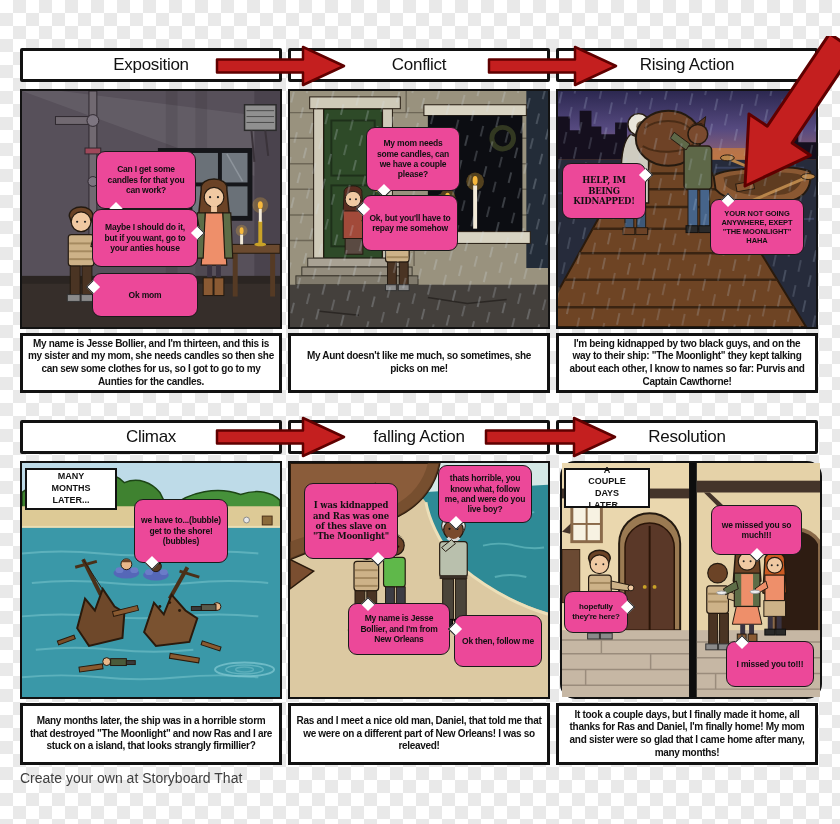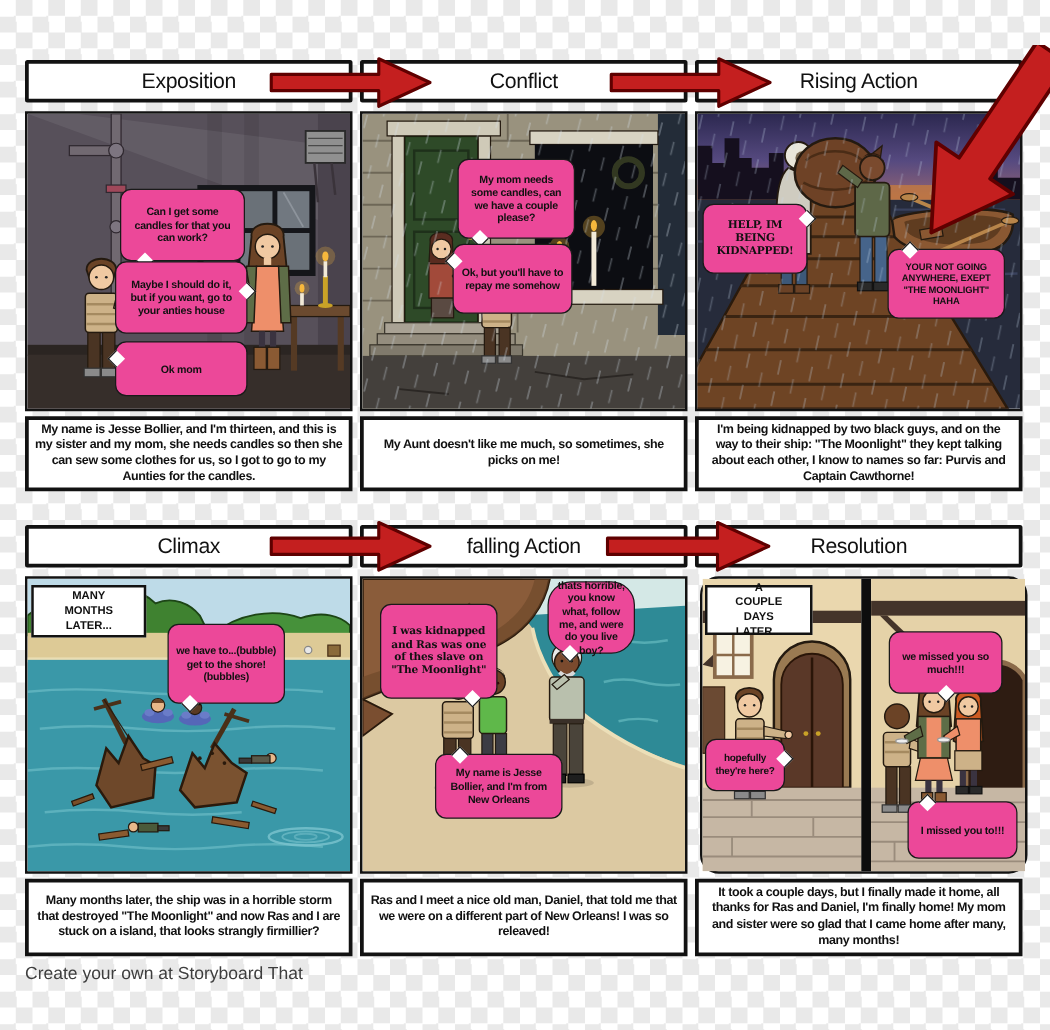--- a/index.html
+++ b/index.html
@@ -508,27 +508,31 @@
         <rect x="155" y="118" width="11" height="42" fill="#4a443a" stroke="#241a10"></rect>
           <rect x="168" y="118" width="11" height="42" fill="#4a443a" stroke="#241a10"></rect>
         <rect x="152" y="159" width="13" height="7" fill="#1e1e1e" stroke="#000"></rect>
           <rect x="167" y="159" width="13" height="7" fill="#1e1e1e" stroke="#000"></rect>
       </g>
     </svg>
     <div class="bubble serif" style="left:14px;top:20px;width:94px;height:76px;">
         <i class="tail tb" style="right:14px;"></i>
         <span>I was kidnapped and Ras was one of thes slave on "The Moonlight"</span>
       </div>
-    <div class="bubble" style="left:148px;top:2px;width:70px;height:58px;border-radius:19px;">
+    <div class="bubble" style="left:148px;top:2px;width:94px;height:58px;">
         <i class="tail tb" style="left:12px;"></i>
         <span>thats horrible, you know what, follow me, and were do you live boy?</span>
       </div>
     <div class="bubble" style="left:58px;top:140px;width:102px;height:52px;">
         <i class="tail tt" style="left:14px;"></i>
         <span>My name is Jesse Bollier, and I'm from New Orleans</span>
+      </div>
+    <div class="bubble" style="left:164px;top:152px;width:88px;height:52px;">
+        <i class="tail tl" style="top:8px;"></i>
+        <span>Ok then, follow me</span>
       </div>
   </div>
 
   <div class="panel" style="left:560px;top:461px;height:238px;border-radius:15px;">
     <svg viewBox="0 0 262 238" preserveAspectRatio="none">
 
       <rect width="129" height="238" fill="#ead7ae"></rect>
       <rect y="26" width="129" height="10" fill="#44342a"></rect>
       <polygon points="0,70 36,36 46,36 8,72" fill="#44342a"></polygon>
       <rect x="10" y="44" width="30" height="36" fill="#f7f2e2" stroke="#8a6a4a" stroke-width="3"></rect>

